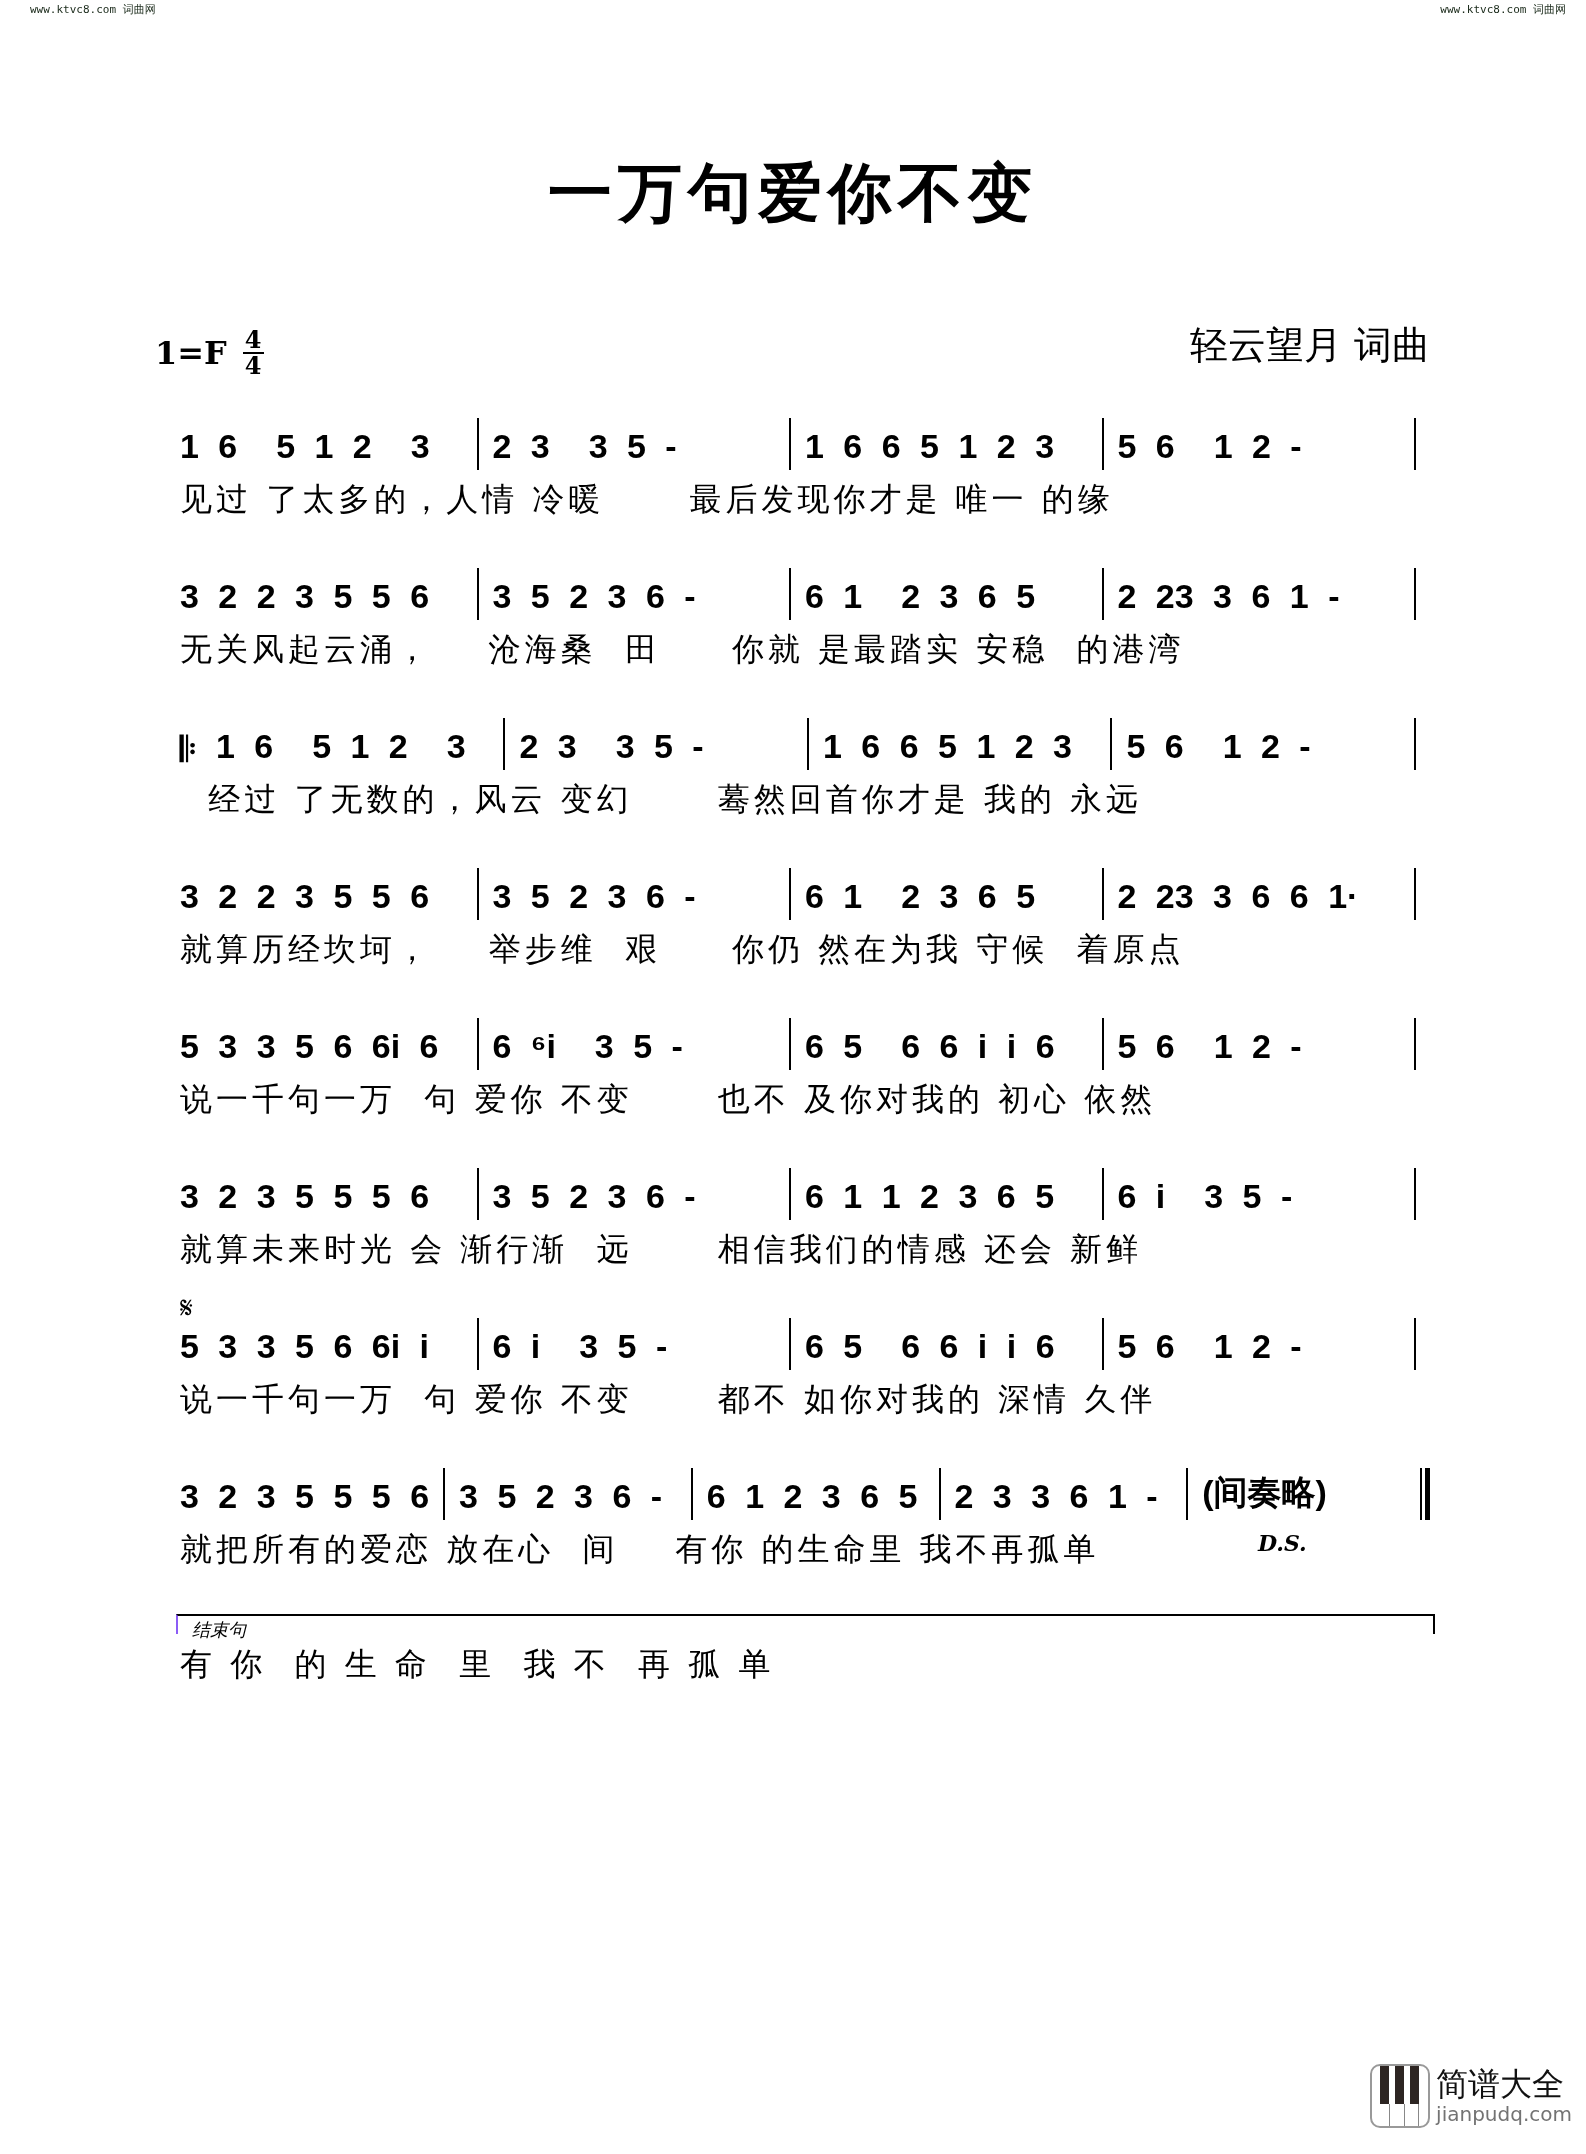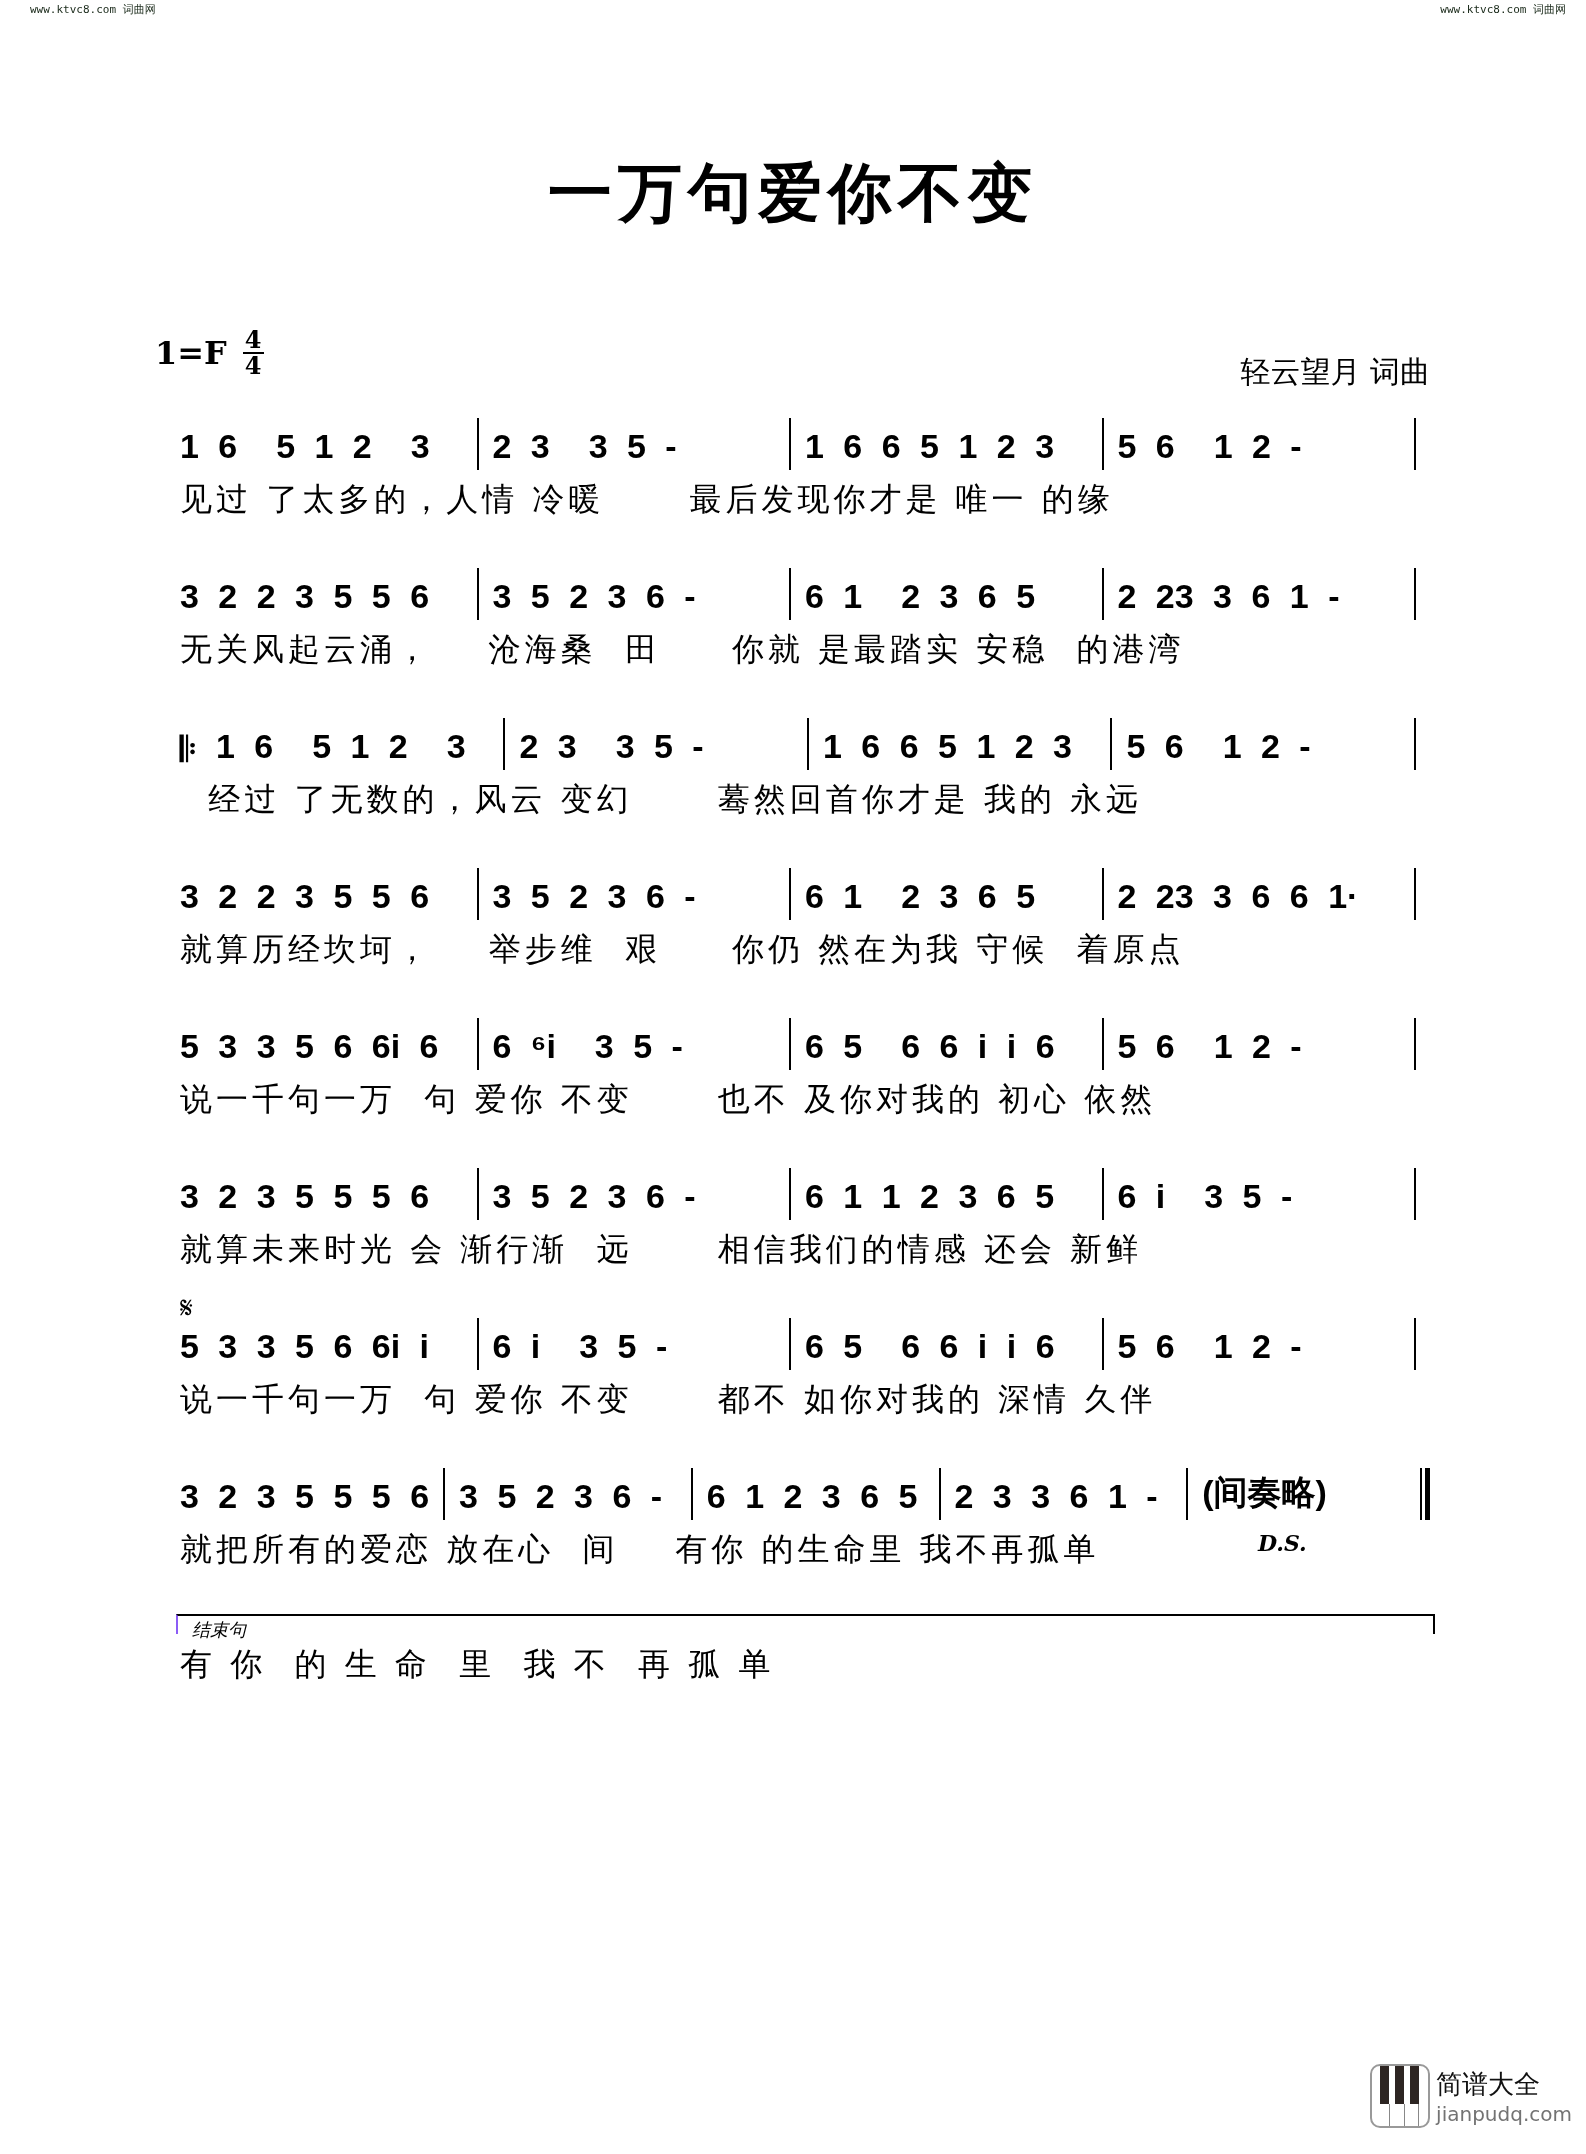--- a/index.html
+++ b/index.html
@@ -4,37 +4,37 @@
 <style>
   html,body{margin:0;padding:0;background:#fff;}
   body{width:1586px;height:2154px;position:relative;overflow:hidden;font-family:"DejaVu Sans",sans-serif;color:#000;}
   .wm{position:absolute;top:2px;font-family:"DejaVu Sans Mono",monospace;font-size:11px;color:#1a2a1a;}
   .wm.left{left:30px;}
   .wm.right{right:20px;}
   .title{position:absolute;top:150px;left:0;width:1586px;text-align:center;font-family:"DejaVu Serif",serif;font-weight:bold;font-size:64px;letter-spacing:6px;}
   .key{position:absolute;top:328px;left:155px;font-family:"DejaVu Serif",serif;font-weight:bold;font-size:32px;display:flex;align-items:center;}
   .tsig{display:inline-flex;flex-direction:column;align-items:center;margin-left:16px;font-size:24px;line-height:24px;}
   .tsig .num{border-bottom:2px solid #000;padding:0 2px;}
-  .author{position:absolute;top:320px;right:156px;font-family:"DejaVu Serif",serif;font-size:30px;margin-top:32px;}
+  .author{position:absolute;top:320px;right:156px;font-family:"DejaVu Serif",serif;font-size:38px;}
   .row{position:absolute;left:180px;width:1250px;}
   .notes{position:relative;height:60px;display:flex;align-items:flex-end;}
   .notes-text{font-family:"Liberation Sans",sans-serif;font-weight:bold;font-size:34px;letter-spacing:0;white-space:pre;word-spacing:10px;}
   .lyrics{font-family:"DejaVu Serif",serif;font-size:32px;margin-top:8px;white-space:pre;letter-spacing:4px;}
   .bar{display:inline-block;width:2px;height:52px;background:#000;vertical-align:bottom;margin:0 14px;}
   .measure{display:inline-block;vertical-align:bottom;padding-bottom:4px;}
   .segno{position:absolute;left:180px;top:1290px;font-family:"DejaVu Serif",serif;font-size:30px;}
   .ds{position:absolute;left:1258px;top:1530px;font-family:"DejaVu Serif",serif;font-style:italic;font-weight:bold;font-size:22px;}
   .ending{position:absolute;left:176px;top:1614px;width:1255px;height:18px;border-top:2px solid #000;border-left:2px solid #8b5cf6;border-right:2px solid #000;}
   .ending-label{position:absolute;left:14px;top:2px;font-family:"DejaVu Sans",sans-serif;font-style:italic;font-size:18px;}
   .logo{position:absolute;right:14px;bottom:26px;display:flex;align-items:center;}
   .keys{width:56px;height:60px;border:2px solid #999;border-radius:10px;position:relative;overflow:hidden;background:#fff;}
   .keys .k{position:absolute;top:0;width:9px;height:38px;background:#2d2522;}
   .keys .l{position:absolute;top:38px;width:1px;height:22px;background:#888;}
   .logo-text{margin-left:6px;}
-  .logo-cn{font-family:"DejaVu Sans",sans-serif;font-size:26px;line-height:36px;color:#111;}
+  .logo-cn{font-family:"DejaVu Sans",sans-serif;font-size:32px;line-height:36px;color:#111;}
   .logo-en{font-family:"DejaVu Sans",sans-serif;font-size:20px;color:#737373;}
   .final-bar{display:inline-block;width:8px;height:52px;border-left:2px solid #000;position:relative;vertical-align:bottom;}
   .final-bar::after{content:"";position:absolute;right:0;top:0;width:5px;height:100%;background:#000;}
 </style>
 </head>
 <body>
 
 <div class="wm left">www.ktvc8.com 词曲网</div>
 <div class="wm right">www.ktvc8.com 词曲网</div>
 

